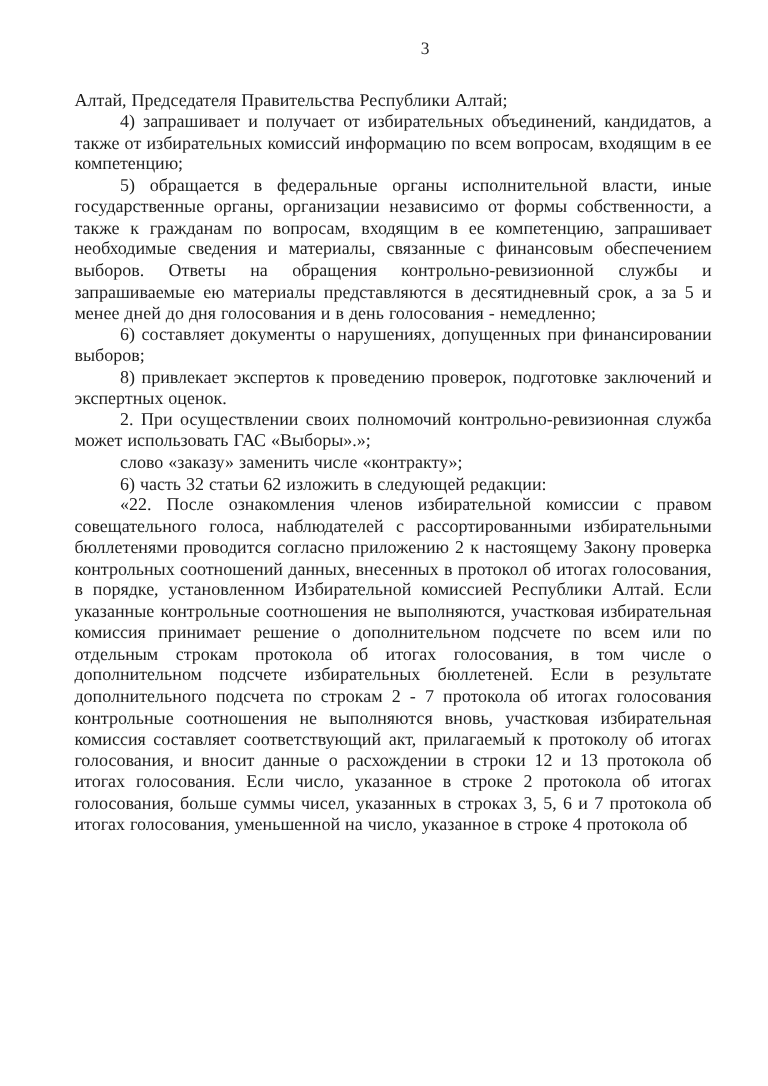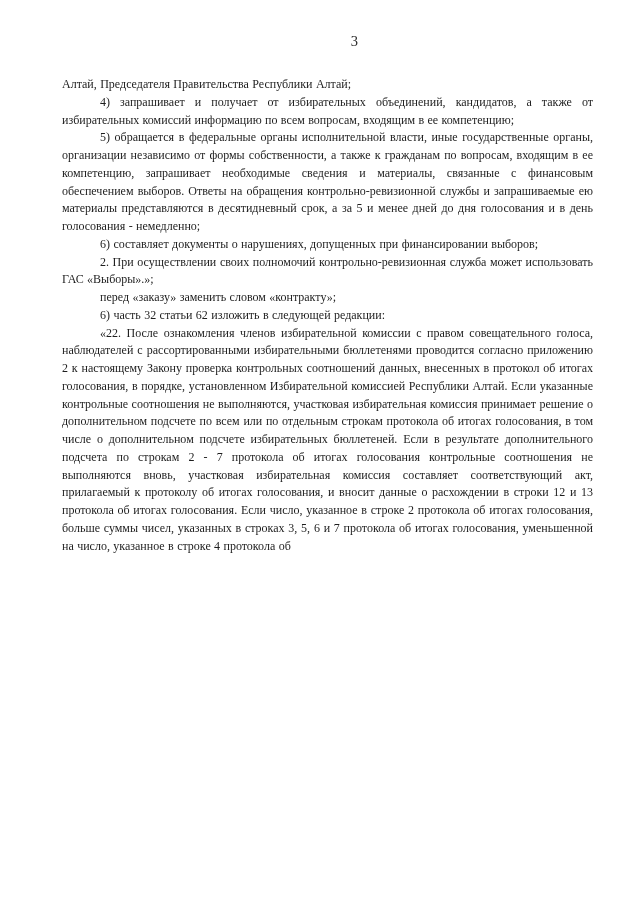--- a/index.html
+++ b/index.html
@@ -25,21 +25,21 @@
     font-size: 14.5px;
     line-height: 15px;
     color: #2a2a2a;
     letter-spacing: 0.5px;
   }
   .content {
     position: absolute;
     left: 62px;
     top: 76px;
     width: 531px;
-    font-size: 12px;
+    font-size: 15px;
     line-height: 17.75px;
     text-align: justify;
     text-justify: inter-word;
     hyphens: none;
     word-spacing: 0.4px;
   }
   .content p {
     margin: 0;
     padding: 0;
     text-indent: 38px;
@@ -52,18 +52,19 @@
 <body>
 
 <div class="page">
   <div class="page-number">3</div>
 
   <div class="content">
       <p class="flush">Алтай, Председателя Правительства Республики Алтай;</p>
       <p>4) запрашивает и получает от избирательных объединений, кандидатов, а также от избирательных комиссий информацию по всем вопросам, входящим в ее компетенцию;</p>
       <p>5) обращается в федеральные органы исполнительной власти, иные государственные органы, организации независимо от формы собственности, а также к гражданам по вопросам, входящим в ее компетенцию, запрашивает необходимые сведения и материалы, связанные с финансовым обеспечением выборов. Ответы на обращения контрольно-ревизионной службы и запрашиваемые ею материалы представляются в десятидневный срок, а за 5 и менее дней до дня голосования и в день голосования - немедленно;</p>
       <p>6) составляет документы о нарушениях, допущенных при финансировании выборов;</p>
+      <p>8) привлекает экспертов к проведению проверок, подготовке заключений и экспертных оценок.</p>
       <p>2. При осуществлении своих полномочий контрольно-ревизионная служба может использовать ГАС «Выборы».»;</p>
-      <p>перед «заказу» заменить словом «контракту»;</p>
+      <p>слово «заказу» заменить числе «контракту»;</p>
       <p>6) часть 32 статьи 62 изложить в следующей редакции:</p>
       <p>«22. После ознакомления членов избирательной комиссии с правом совещательного голоса, наблюдателей с рассортированными избирательными бюллетенями проводится согласно приложению 2 к настоящему Закону проверка контрольных соотношений данных, внесенных в протокол об итогах голосования, в порядке, установленном Избирательной комиссией Республики Алтай. Если указанные контрольные соотношения не выполняются, участковая избирательная комиссия принимает решение о дополнительном подсчете по всем или по отдельным строкам протокола об итогах голосования, в том числе о дополнительном подсчете избирательных бюллетеней. Если в результате дополнительного подсчета по строкам 2 - 7 протокола об итогах голосования контрольные соотношения не выполняются вновь, участковая избирательная комиссия составляет соответствующий акт, прилагаемый к протоколу об итогах голосования, и вносит данные о расхождении в строки 12 и 13 протокола об итогах голосования. Если число, указанное в строке 2 протокола об итогах голосования, больше суммы чисел, указанных в строках 3, 5, 6 и 7 протокола об итогах голосования, уменьшенной на число, указанное в строке 4 протокола об</p>
     </div>
 </div>
 
 </body></html>

